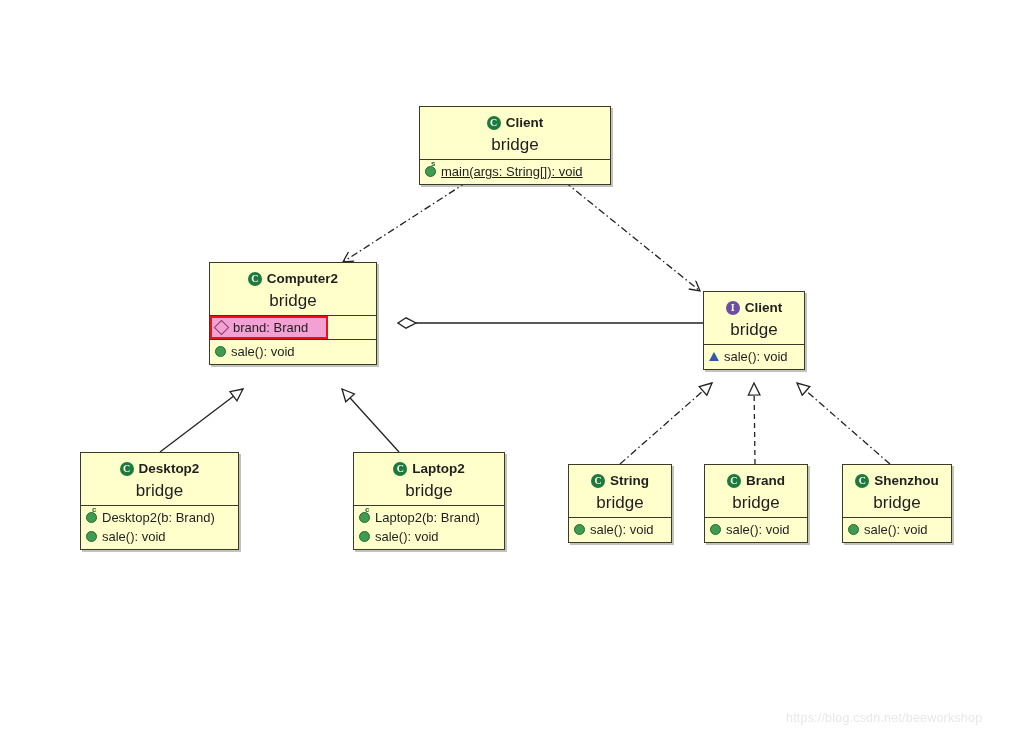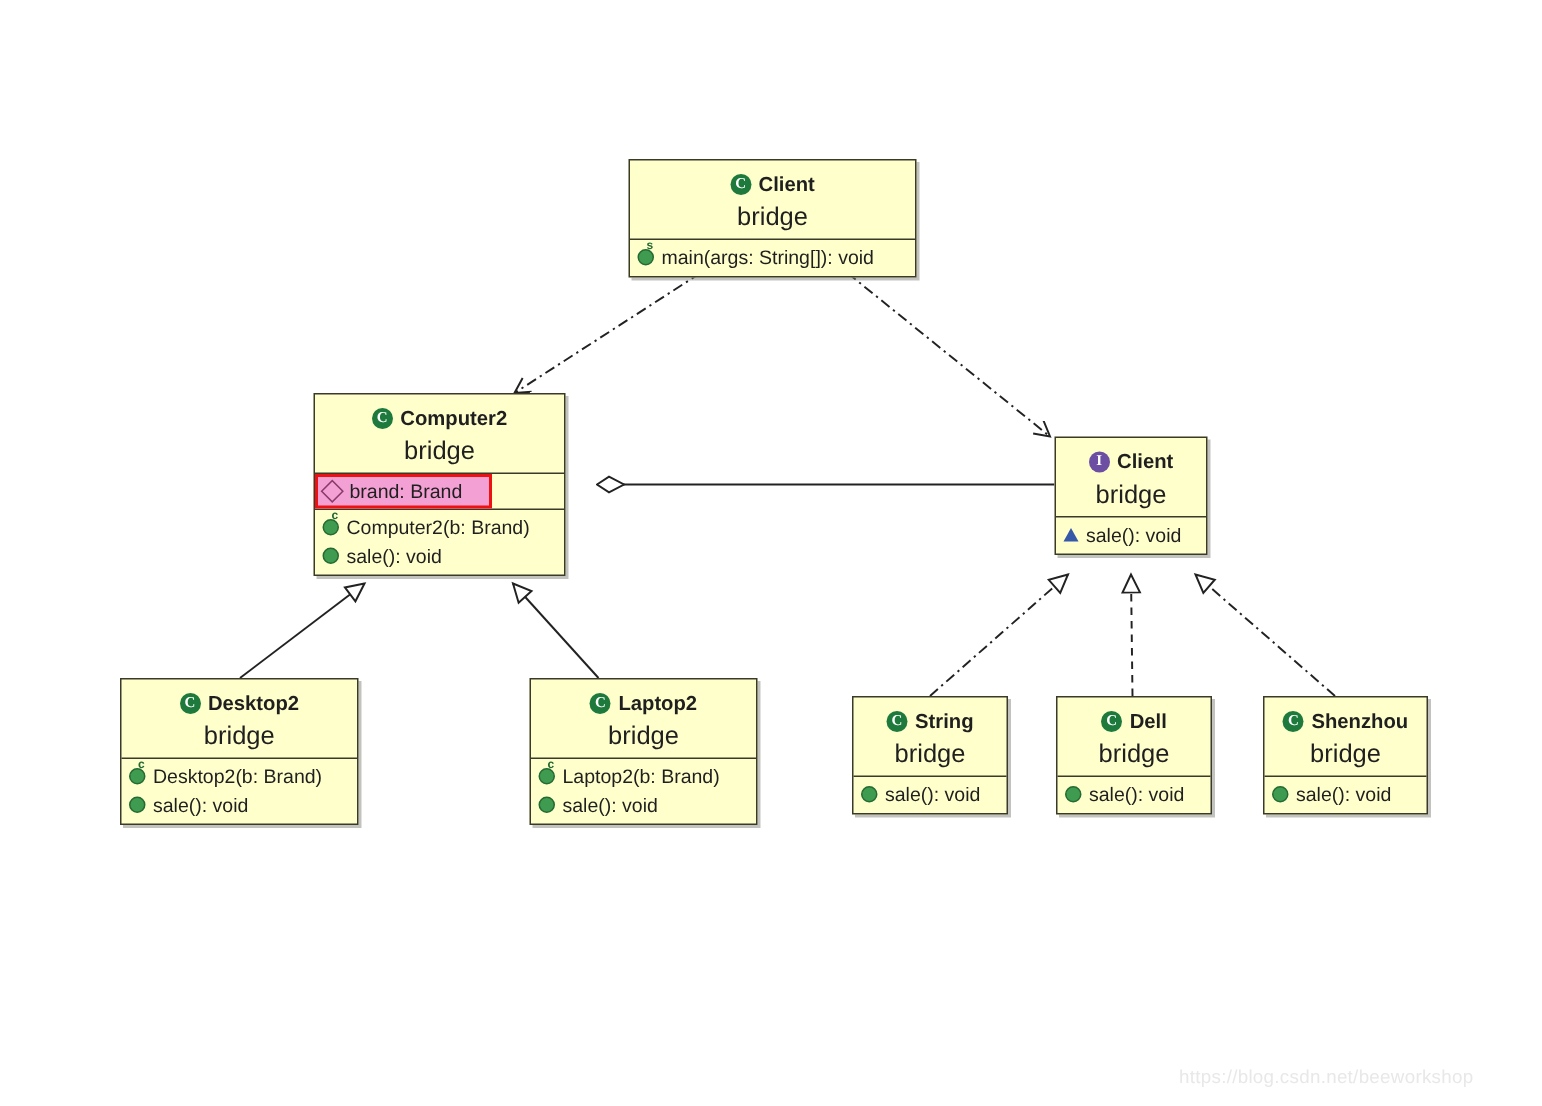--- a/index.html
+++ b/index.html
@@ -63,20 +63,21 @@
     display: flex;
     align-items: center;
     gap: 5px;
     font-size: 13px;
     color: #1f1f1f;
     padding: 1px 4px 1px 5px;
     line-height: 17px;
     white-space: nowrap;
   }
   .member.static-member .m-text {
+    text-decoration: underline;
   }
   .member.highlighted {
     background: #f3a0d4;
     border: 2px solid #ee1111;
     margin: 0 0 0 0;
     padding: 1px 4px 1px 3px;
     box-sizing: border-box;
   }
   .field-row-wrap {
     position: relative;
@@ -242,24 +243,20 @@
     <div class="divider"></div>
     <div class="field-row-wrap">
       <div class="member highlighted" style="width:118px;">
         <span class="ico ico-field-private"></span>
         <span class="m-text">brand: Brand</span>
       </div>
     </div>
     <div class="divider"></div>
     <div class="member-list">
       <div class="member">
-        <span class="ico ico-ctor"></span>
-        <span class="m-text">Computer2(b: Brand)</span>
-      </div>
-      <div class="member">
         <span class="ico ico-method"></span>
         <span class="m-text">sale(): void</span>
       </div>
     </div>
   </div>
 
   <div class="uml-box" style="left:703px; top:291px; width:102px;">
     <div class="uml-title">
       <span class="ico ico-interface">I</span>
       <span>Client</span>
@@ -323,21 +320,21 @@
       <div class="member">
         <span class="ico ico-method"></span>
         <span class="m-text">sale(): void</span>
       </div>
     </div>
   </div>
 
   <div class="uml-box" style="left:704px; top:464px; width:104px;">
     <div class="uml-title">
       <span class="ico ico-class">C</span>
-      <span>Dell</span>
+      <span>Brand</span>
     </div>
     <div class="uml-pkg">bridge</div>
     <div class="divider"></div>
     <div class="member-list">
       <div class="member">
         <span class="ico ico-method"></span>
         <span class="m-text">sale(): void</span>
       </div>
     </div>
   </div>

